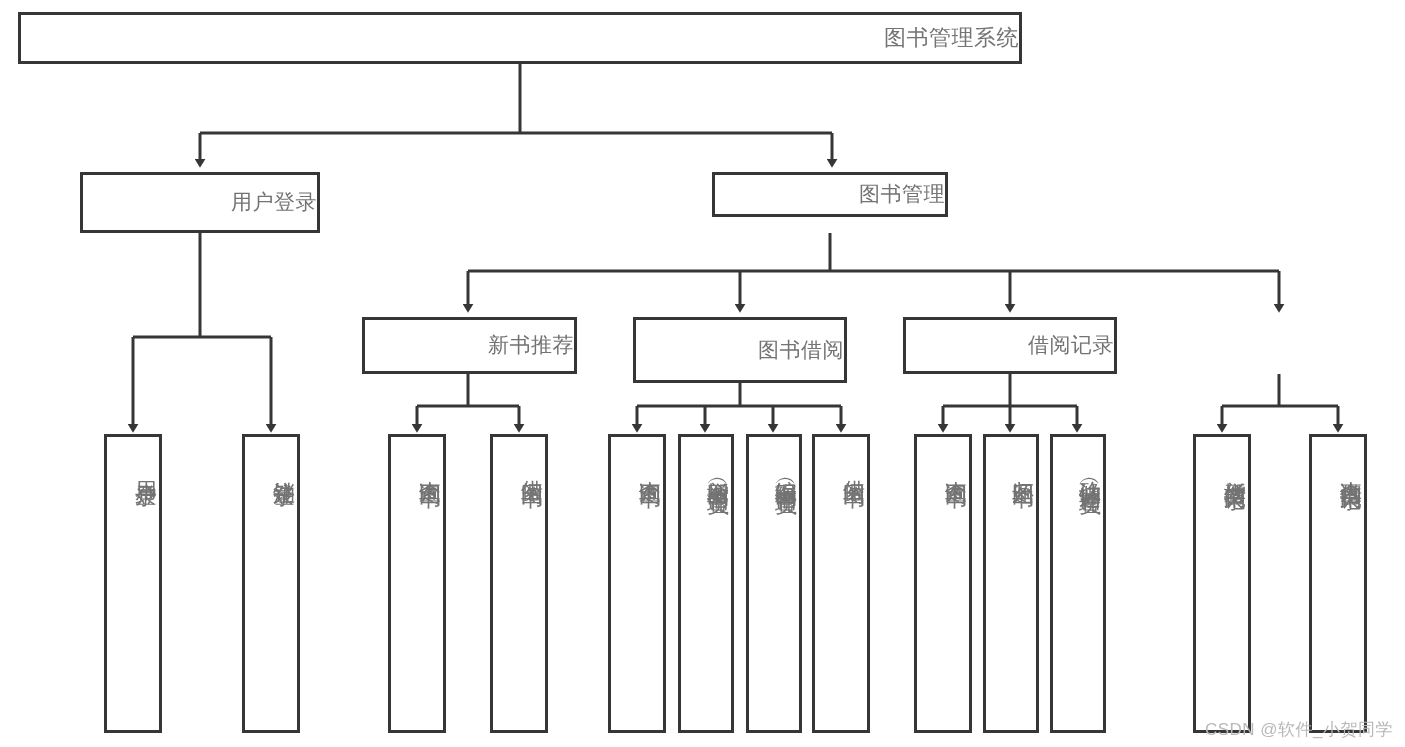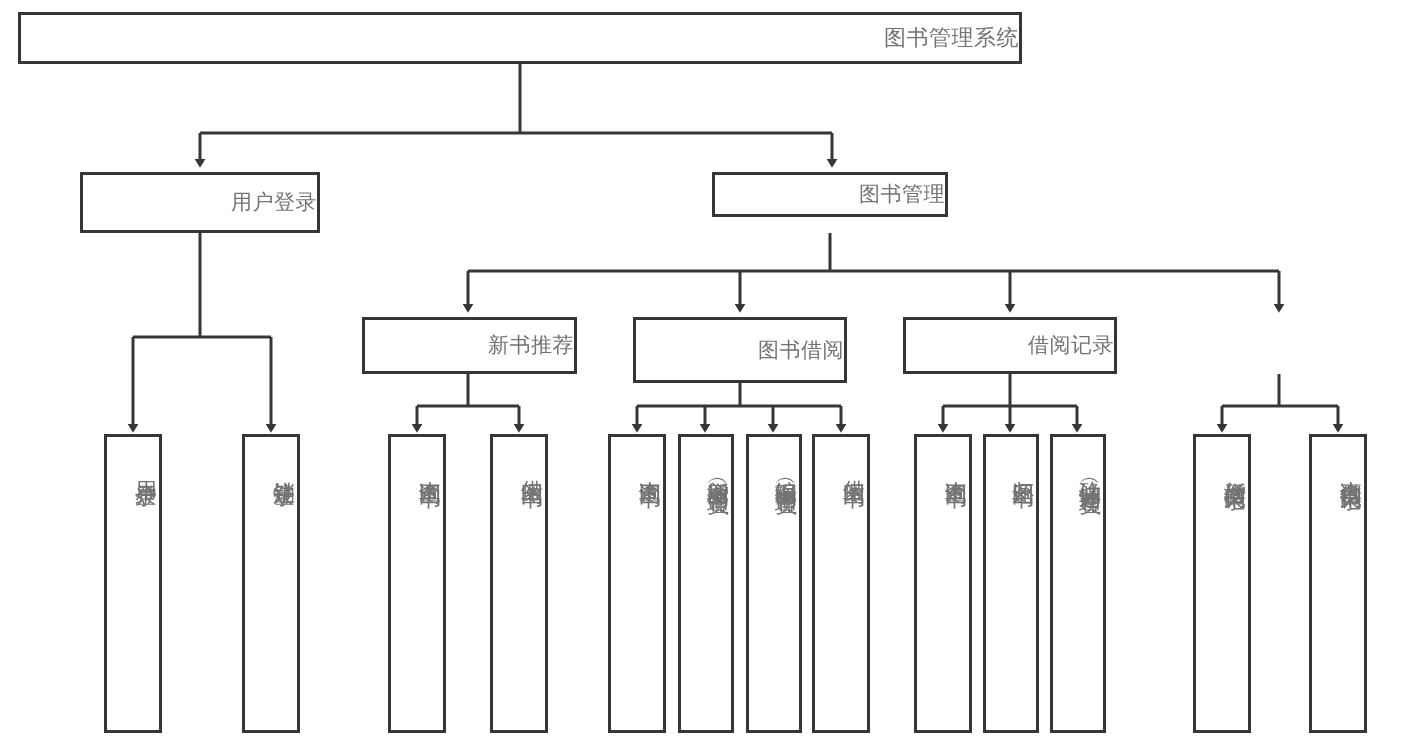--- a/index.html
+++ b/index.html
@@ -185,14 +185,15 @@
     <span class="label">确认归还（管理员）</span>
   </div>
 
   <div class="node leaf" style="left:1193px; top:434px; width:58px; height:299px;">
     <span class="label">新增借阅记录</span>
   </div>
   <div class="node leaf" style="left:1309px; top:434px; width:58px; height:299px;">
     <span class="label">查询借阅记录</span>
   </div>
 
+  <div class="watermark">CSDN @软件_小贺同学</div>
 
 </div>
 
 </body></html>

